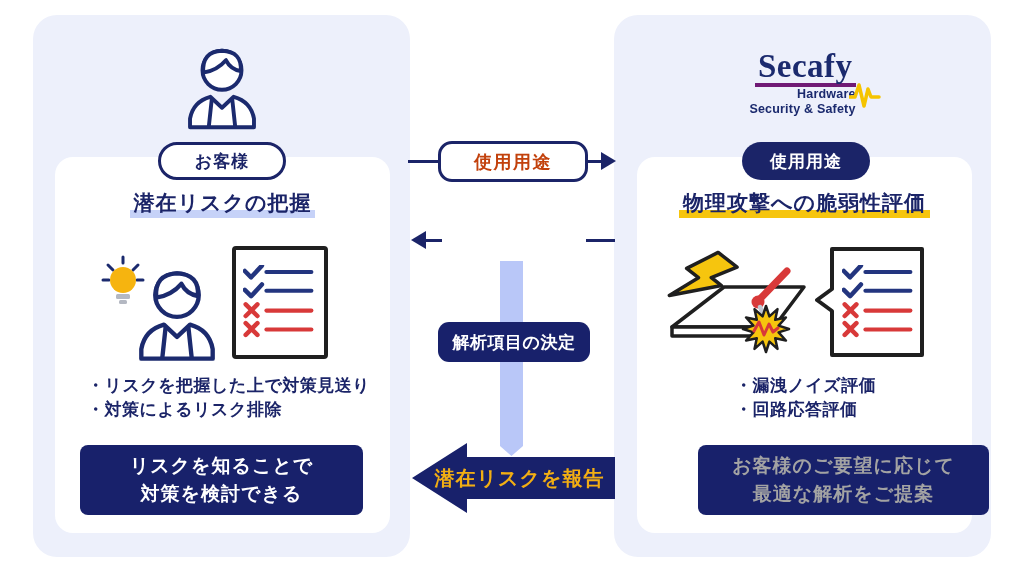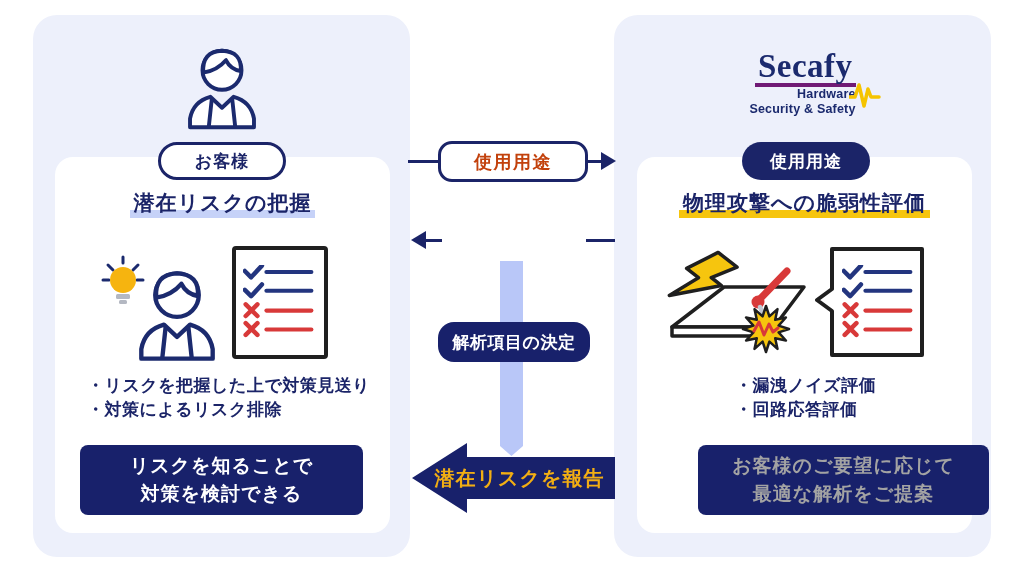--- a/index.html
+++ b/index.html
@@ -65,21 +65,21 @@
   .flow-pill.white{
     left:438px;top:141px;width:150px;height:41px;background:#ffffff;
     border:3px solid #1b2468;border-radius:14px;color:#c2410c;font-size:18px;
   }
   .flow-pill.navy1{
     left:440px;top:221px;width:148px;height:40px;background:#18216b;
     border-radius:11px;color:#ffffff;font-size:18px;
   }
   .flow-pill.navy2{
     left:438px;top:322px;width:152px;height:40px;background:#18216b;
-    border-radius:16px;color:#ffffff;font-size:17px;letter-spacing:0.5px;
+    border-radius:11px;color:#ffffff;font-size:17px;letter-spacing:0.5px;
   }
   .arrowhead-right{
     position:absolute;left:601px;top:152px;width:0;height:0;z-index:2;
     border-top:9.5px solid transparent;border-bottom:9.5px solid transparent;
     border-left:15px solid #1b2468;
   }
   .arrowhead-left{
     position:absolute;left:411px;top:231px;width:0;height:0;z-index:2;
     border-top:9.5px solid transparent;border-bottom:9.5px solid transparent;
     border-right:15px solid #1b2468;

